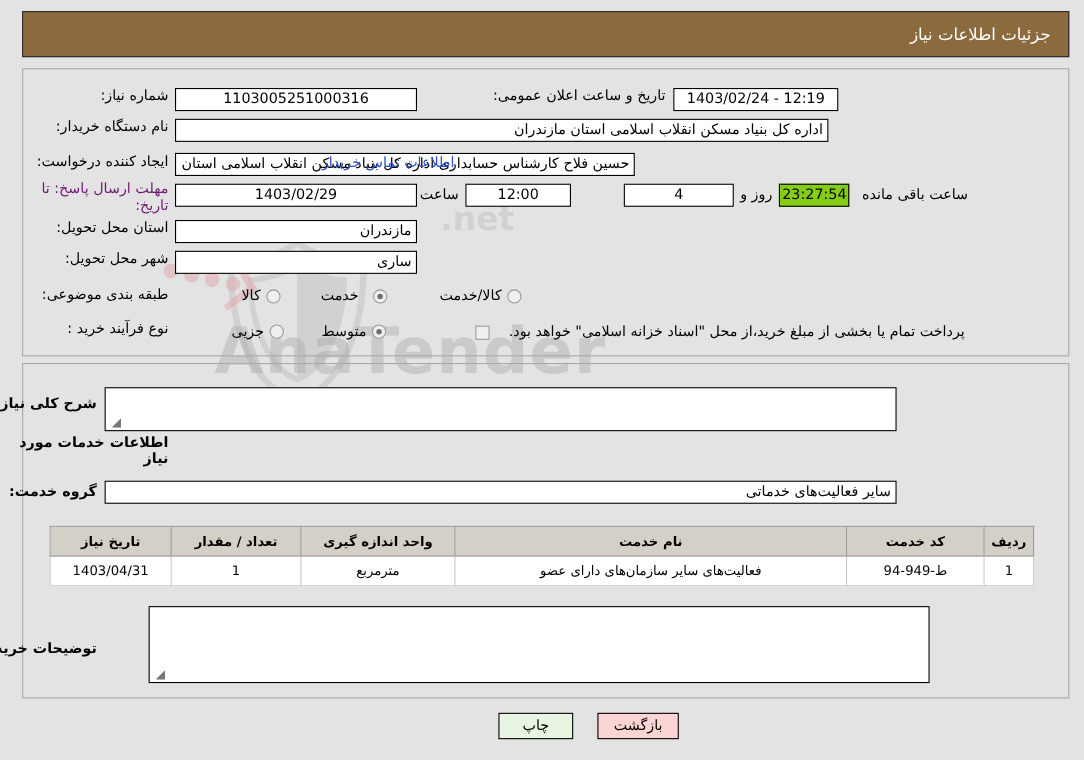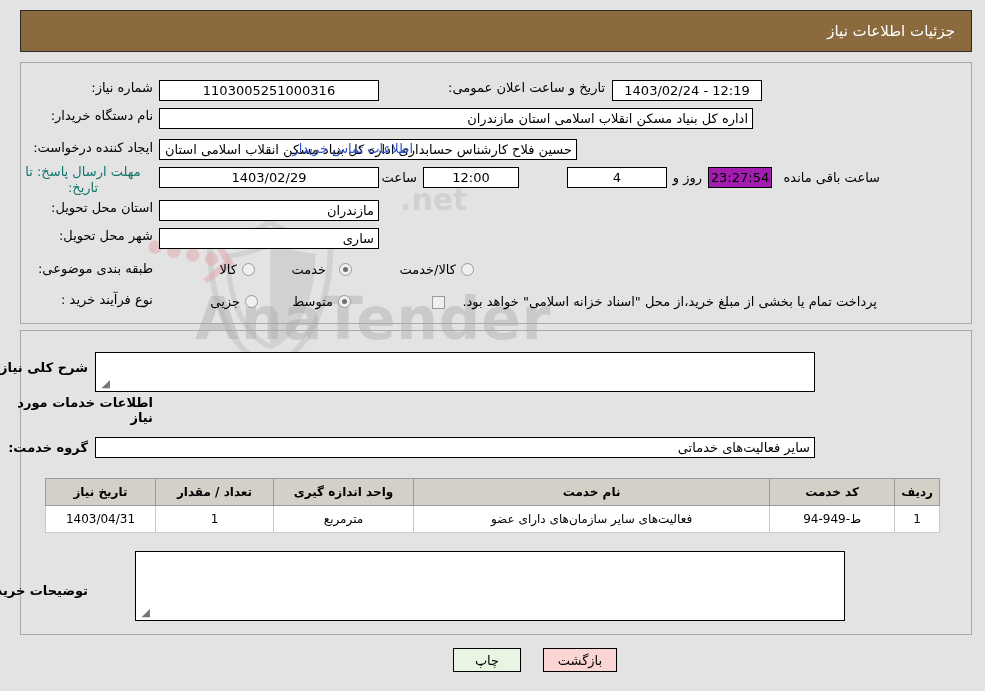--- a/index.html
+++ b/index.html
@@ -52,30 +52,30 @@
     position: absolute; left: 20px; top: 62px; width: 952px; height: 262px;
     border: 1px solid #a9a9a9; background: transparent;
   }
   .panel-mid {
     position: absolute; left: 20px; top: 330px; width: 952px; height: 305px;
     border: 1px solid #a9a9a9; background: transparent;
   }
 
   .row { position: absolute; display: flex; align-items: center; }
   .lbl { font-size: 13px; color: #000; text-align: left; white-space: nowrap; }
-  .lbl-wrap { font-size: 13px; color: #0f766e; text-align: center; line-height: 1.25; }
+  .lbl-wrap { font-size: 13px; color: #701a75; text-align: right; line-height: 1.25; }
 
   .fld {
     background: #ffffff; border: 1px solid #000; height: 21px;
     font-size: 13px; color: #000; padding: 0 4px;
     display: flex; align-items: center; justify-content: flex-start;
     overflow: hidden; white-space: nowrap;
   }
   .fld.center { justify-content: center; }
-  .fld.countdown { background: #a21caf; justify-content: center; }
+  .fld.countdown { background: #84cc16; justify-content: center; }
 
   .link { color: #2b4ecb; font-size: 13px; cursor: pointer; white-space: nowrap; }
 
   
   .radio {
     width: 13px; height: 13px; border-radius: 50%;
     border: 1px solid #9a9a9a; background: #efefef; display: inline-block;
     position: relative; flex: none;
   }
   .radio.on::after {

